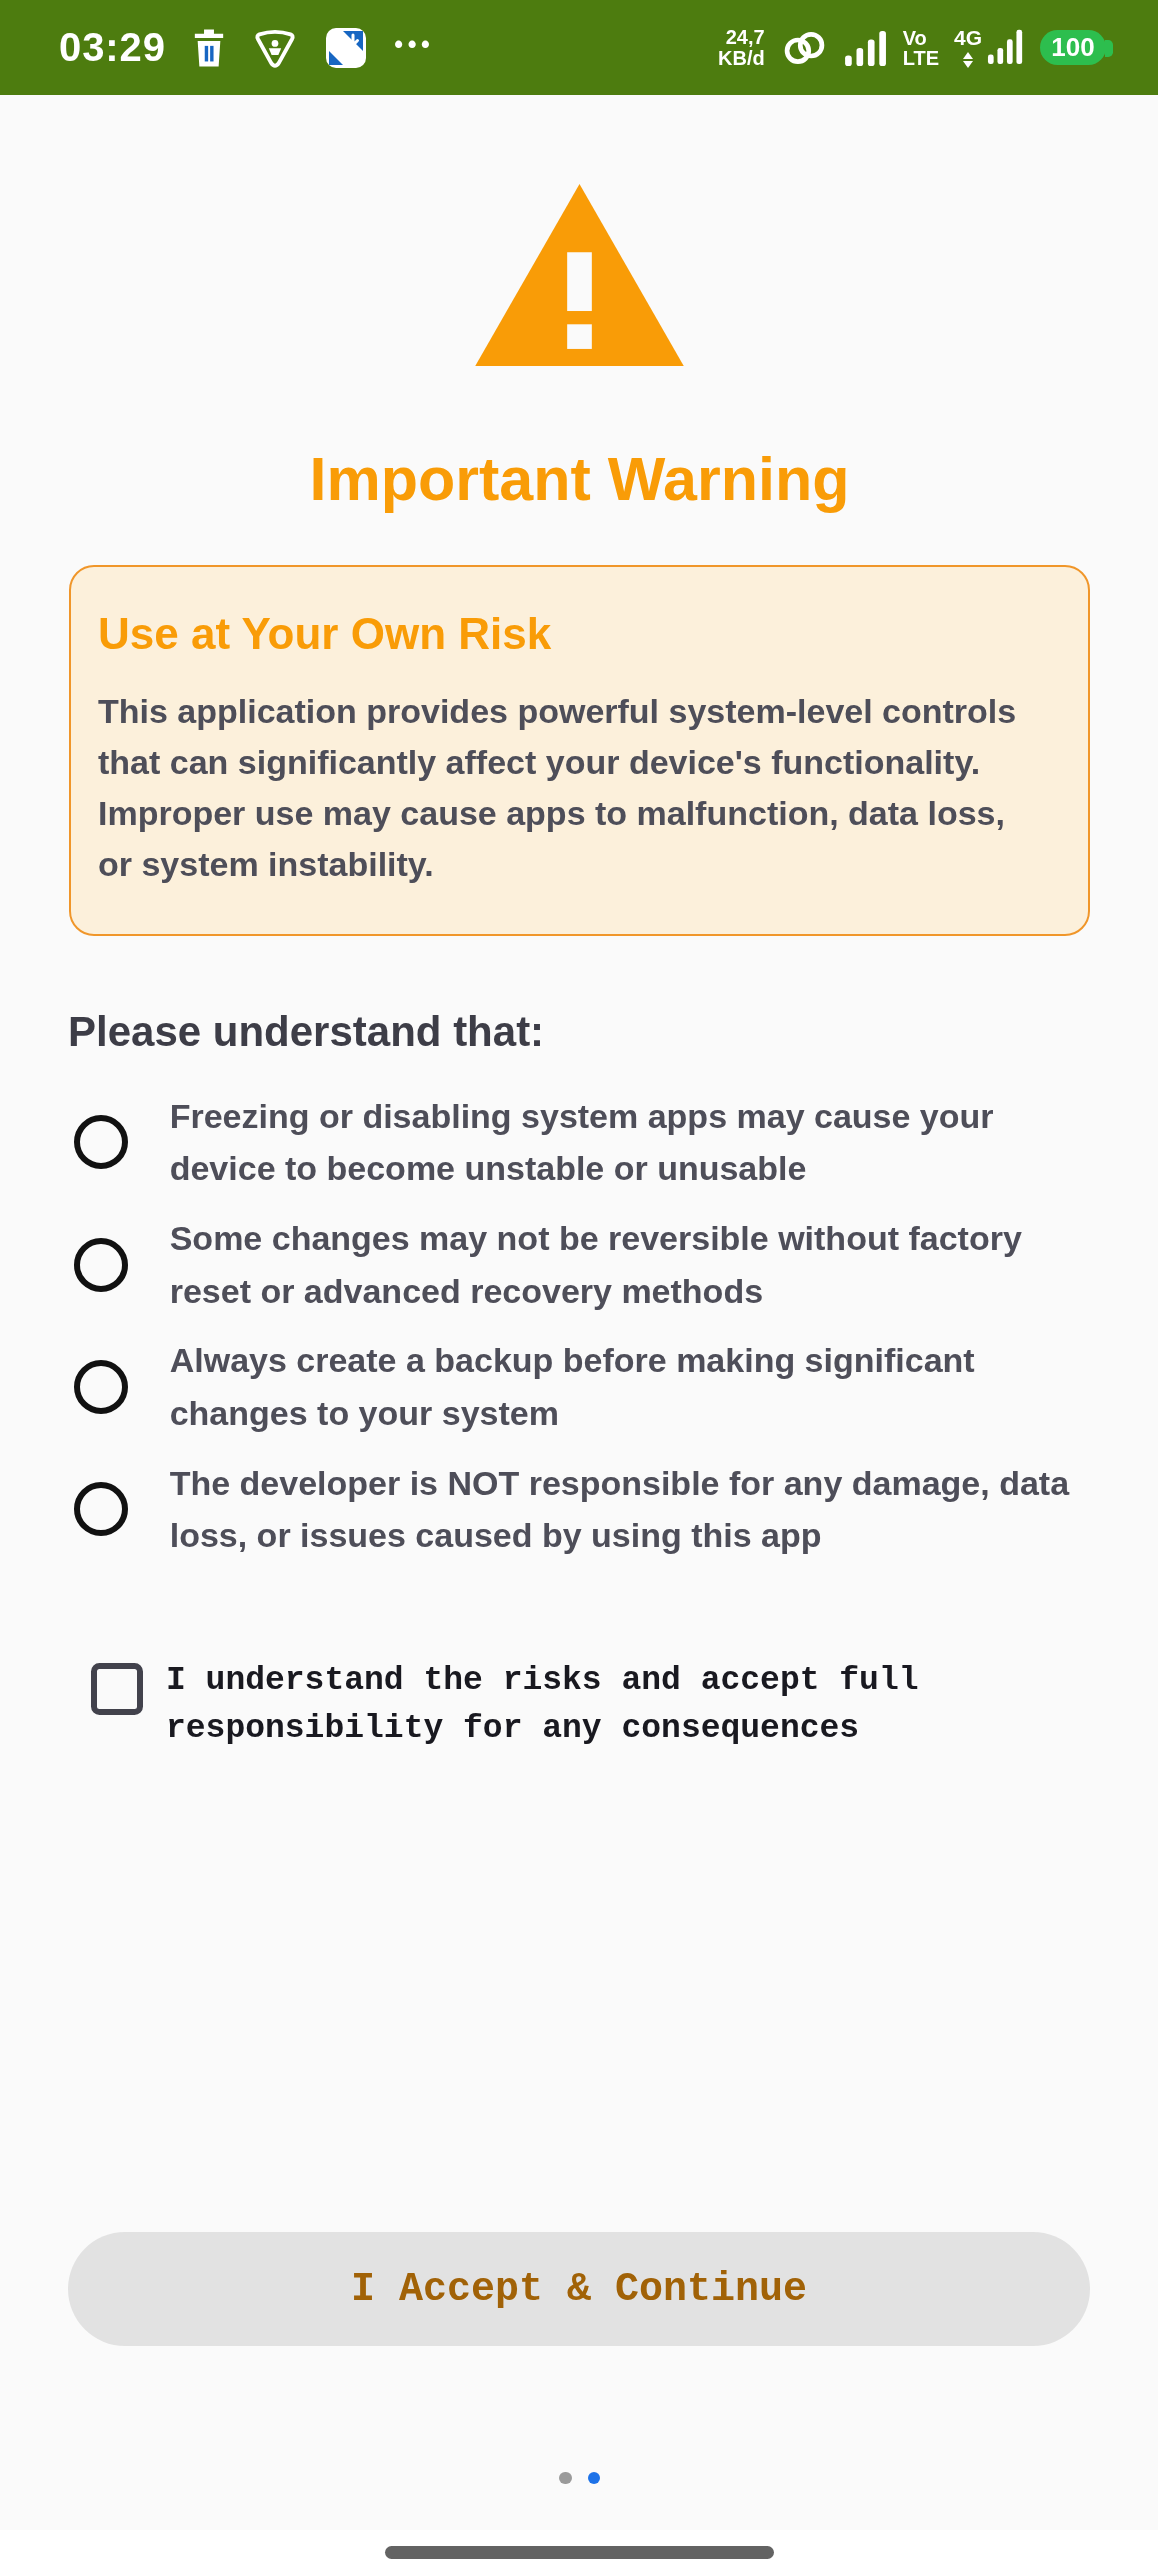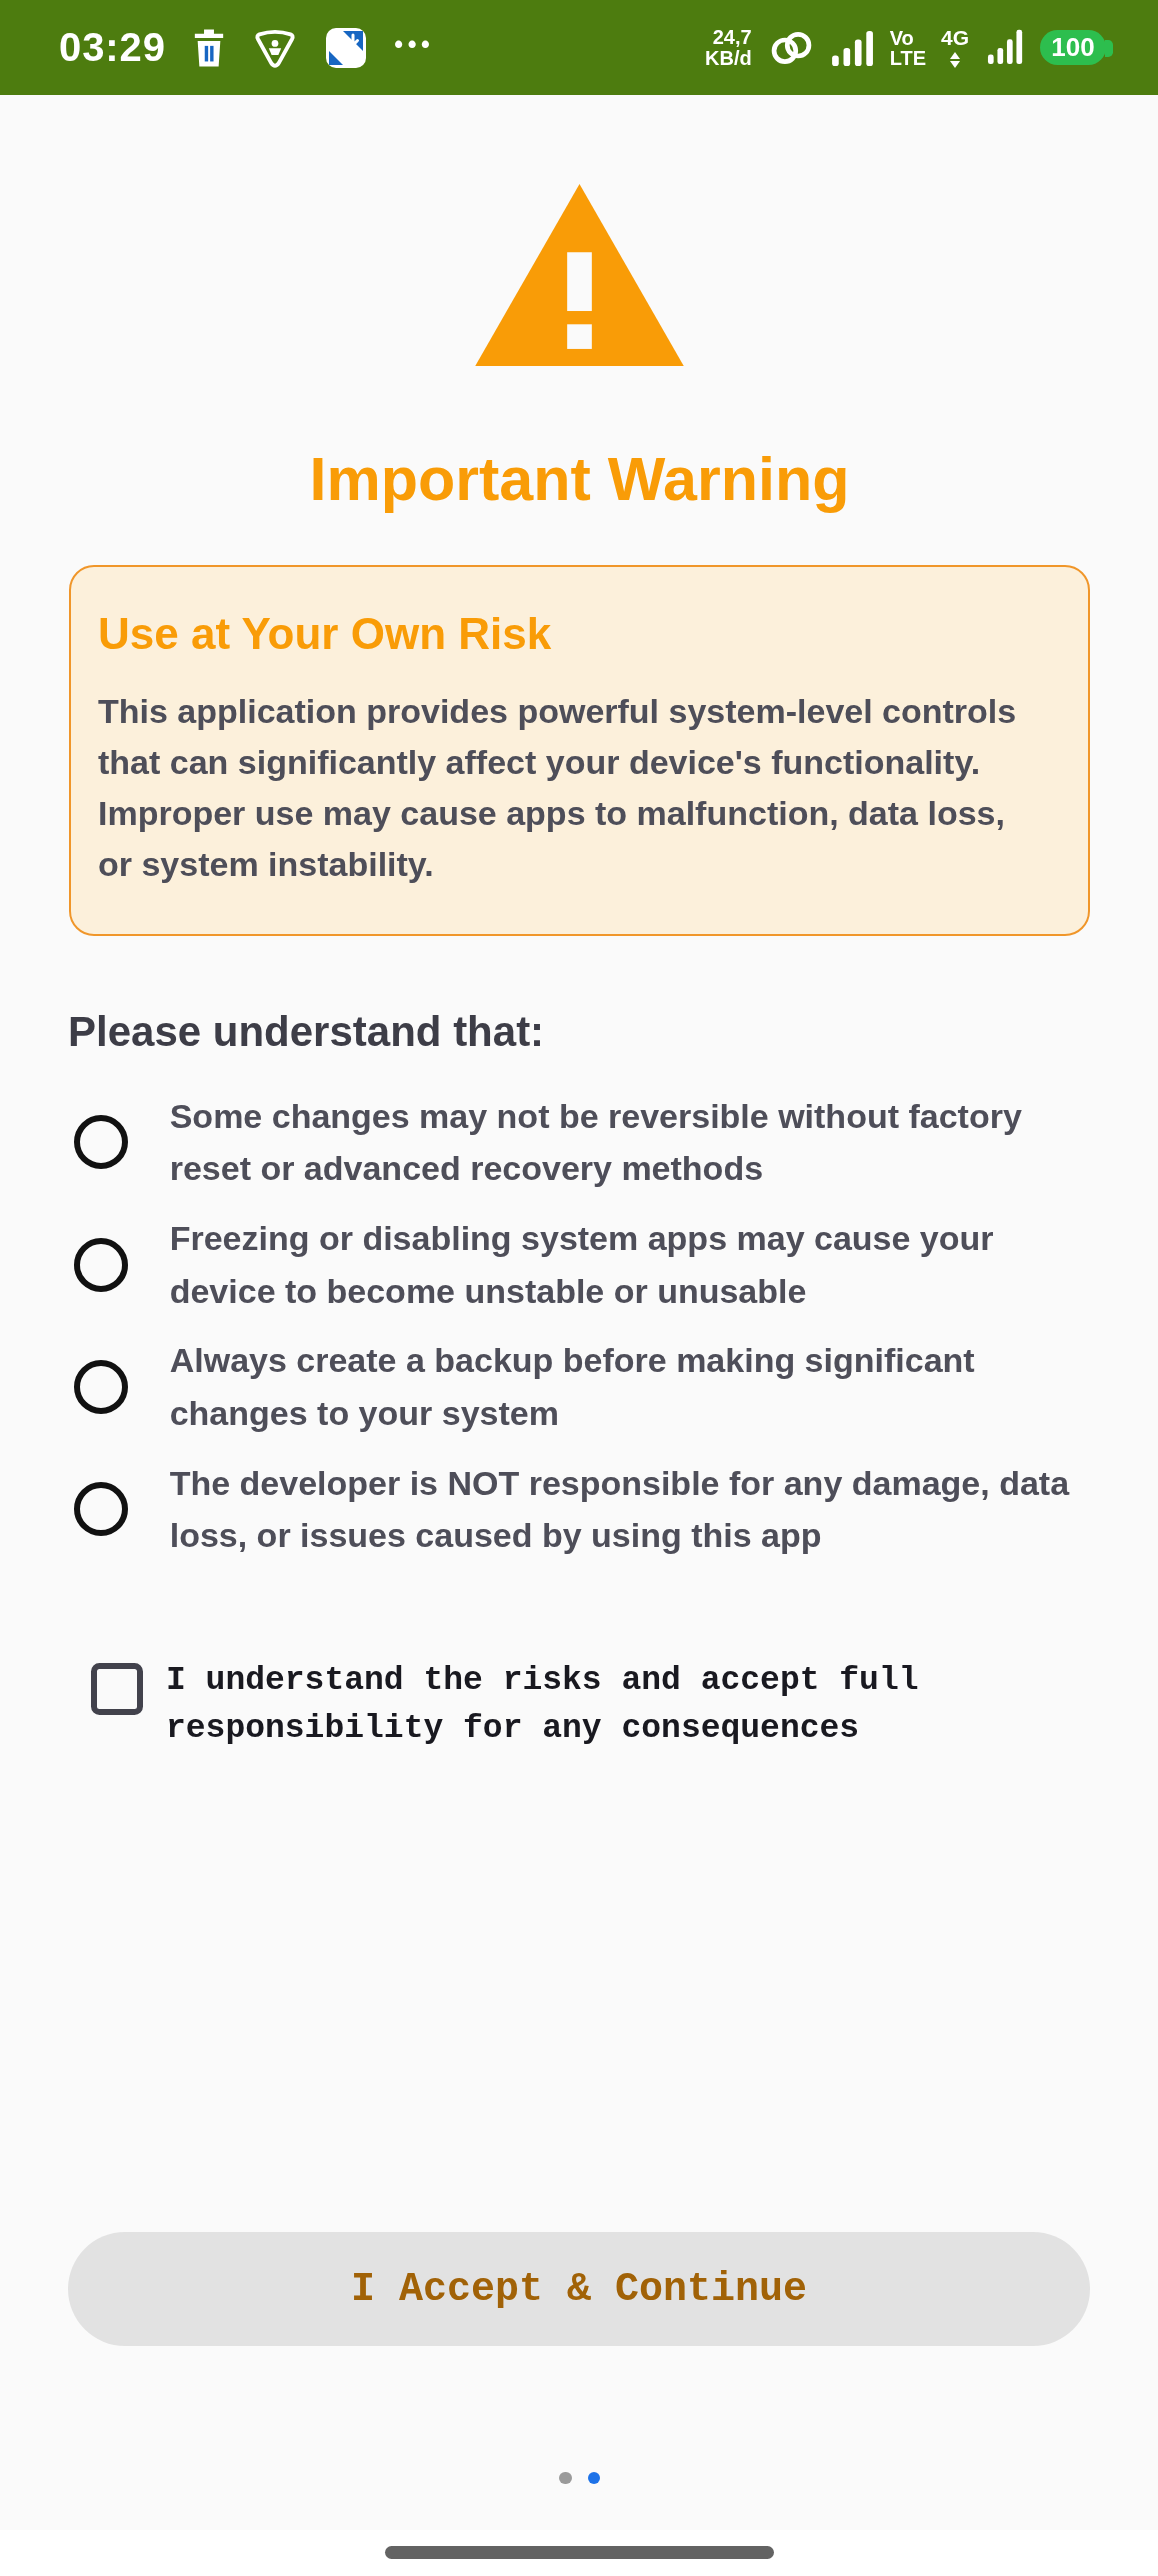--- a/index.html
+++ b/index.html
@@ -17,21 +17,21 @@
     display:flex;align-items:center;justify-content:space-between;
     padding:0 53px 0 59px;box-sizing:border-box;
   }
   .sb-left{display:flex;align-items:center;gap:26.6px;}
   .sb-time{font-size:40px;letter-spacing:0.9px;}
   .sb-icon{display:flex;align-items:center;}
   .sb-ellipsis{font-size:25px;letter-spacing:4.7px;margin-top:-5.7px;}
   .sb-right{display:flex;align-items:center;gap:15px;}
   .sb-rate{font-size:20px;line-height:21px;text-align:right;letter-spacing:0;}
   .sb-volte{font-size:20px;line-height:20px;text-align:left;}
-  .fourg{display:flex;align-items:flex-start;gap:18px;}
+  .fourg{display:flex;align-items:flex-start;gap:5px;}
   .fourg-col{display:flex;flex-direction:column;align-items:center;line-height:1;}
   .fourg-label{font-size:21px;}
   .updown{display:flex;flex-direction:column;gap:2.8px;margin-top:3.8px;}
   .tri-up{width:0;height:0;border-left:5.7px solid transparent;border-right:5.7px solid transparent;border-bottom:7.6px solid #fff;}
   .tri-down{width:0;height:0;border-left:5.7px solid transparent;border-right:5.7px solid transparent;border-top:7.6px solid #fff;}
   .battery{
     position:relative;width:66px;height:35px;background:#2DBE4E;border-radius:18px;
     display:flex;align-items:center;justify-content:center;font-size:26px;color:#fff;
   }
   .battery::after{
@@ -170,25 +170,25 @@
 <div class="warn-box">
   <h2 class="warn-box-heading">Use at Your Own Risk</h2>
   <p class="warn-box-body">This application provides powerful system-level controls that can significantly affect your device's functionality. Improper use may cause apps to malfunction, data loss, or system instability.</p>
 </div>
 
 <div class="list-heading">Please understand that:</div>
 
 <div class="bullets">
   <div class="bullet">
     <span class="bullet-circle"></span>
+    <span class="bullet-text">Freezing or disabling system apps may cause your device to become unstable or unusable</span>
+  </div>
+  <div class="bullet">
+    <span class="bullet-circle"></span>
     <span class="bullet-text">Some changes may not be reversible without factory reset or advanced recovery methods</span>
-  </div>
-  <div class="bullet">
-    <span class="bullet-circle"></span>
-    <span class="bullet-text">Freezing or disabling system apps may cause your device to become unstable or unusable</span>
   </div>
   <div class="bullet">
     <span class="bullet-circle"></span>
     <span class="bullet-text">Always create a backup before making significant changes to your system</span>
   </div>
   <div class="bullet">
     <span class="bullet-circle"></span>
     <span class="bullet-text">The developer is NOT responsible for any damage, data loss, or issues caused by using this app</span>
   </div>
 </div>

